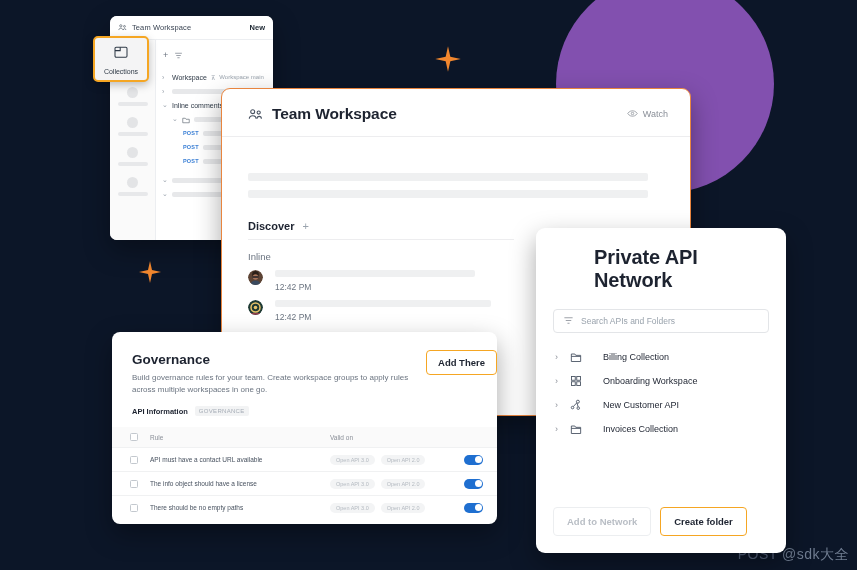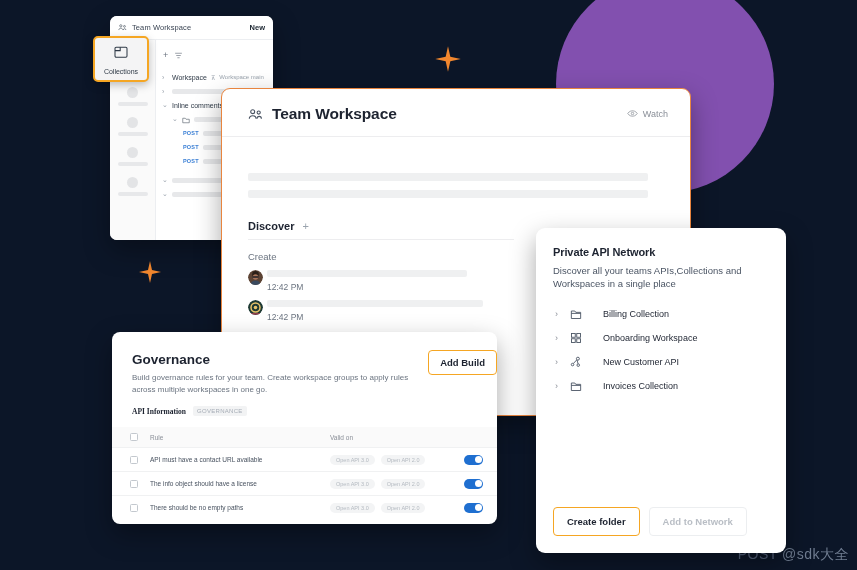--- a/index.html
+++ b/index.html
@@ -123,40 +123,40 @@
   .skel.s2 { width: 400px; margin-top: 9px; }
   .tw-activity {
     margin-top: 22px; padding-bottom: 7px;
     border-bottom: 1px solid #ededef;
     display: flex; align-items: center; gap: 8px;
     width: 266px;
   }
   .tw-activity .act-title { font-size: 11px; font-weight: 700; color: #1d2330; }
   .tw-activity .act-plus { font-size: 11px; color: #9aa3ad; }
   .tw-today { font-size: 9.5px; color: #6b7480; margin-top: 11px; }
-  .act-item { display: flex; gap: 4px; margin-top: 8px; }
+  .act-item { display: flex; gap: 12px; margin-top: 8px; }
   .avatar { width: 15px; height: 15px; border-radius: 50%; flex: none; overflow: hidden; }
   .avatar svg { display:block; }
   .act-right { flex: 1; }
   .act-skel { height: 7px; border-radius: 2px; background: #eff0f1; }
   .act-time { font-size: 8.5px; color: #6b7480; margin-top: 5px; }
 
   
   #gov-card {
     left: 112px; top: 332px;
     width: 385px; height: 192px;
     border-radius: 8px;
     background: #fff;
     z-index: 20;
   }
   .gov-inner { padding: 20px 18px 0 20px; position: relative; }
   .gov-title { font-size: 13.5px; font-weight: 700; color: #1d2330; }
   .gov-desc { font-size: 8px; color: #6b7480; line-height: 11.5px; margin-top: 5px; max-width: 290px; }
   .gov-tabs { display: flex; align-items: center; gap: 7px; margin-top: 11px; }
-  .gov-tab { font-size: 7.5px; font-weight: 700; color: #1d2330; font-family: Liberation Serif, serif; }
+  .gov-tab { font-size: 7.5px; font-weight: 700; color: #1d2330; }
   .gov-badge {
     font-size: 6px; color: #a6adb6; background: #f2f3f4;
     padding: 2px 4px; border-radius: 2px; letter-spacing: .3px;
   }
   #add-rule-btn {
     position: absolute; right: 0px; top: 18px;
     border: 1.4px solid #f5a623; border-radius: 4px;
     background: #fff; color: #1d2330;
     font-size: 9.5px; font-weight: 700;
     padding: 6px 11px;
@@ -193,21 +193,21 @@
 
   
   #pan-card {
     left: 536px; top: 228px;
     width: 250px; height: 325px;
     border-radius: 9px;
     background: #fff;
     z-index: 30;
   }
   .pan-inner { padding: 18px 17px 0 17px; }
-  .pan-title { font-size: 11px; font-weight: 700; color: #1d2330; letter-spacing: -.1px; }
+  .pan-title { font-size: 20px; font-weight: 700; color: #1d2330; letter-spacing: -.1px; margin-left: 41px; }
   .pan-sub { font-size: 9.5px; color: #4b5564; line-height: 13px; margin-top: 6px; }
   .pan-search {
     margin-top: 17px;
     height: 24px;
     border: 1px solid #e3e5e8; border-radius: 4px;
     display: flex; align-items: center; gap: 7px;
     padding: 0 9px;
   }
   .pan-search input {
     border: none; outline: none; flex: 1;
@@ -388,21 +388,21 @@
     <div class="tw-body">
       <div class="tw-skelrow">
         <div class="skel s1"></div>
         <div class="skel s2"></div>
       </div>
 
       <div class="tw-activity">
         <span class="act-title">Discover</span>
         <span class="act-plus">+</span>
       </div>
-      <div class="tw-today">Create</div>
+      <div class="tw-today">Inline</div>
 
       <div class="act-item">
         <span class="avatar">
           <svg width="15" height="15" viewBox="0 0 20 20">
             <circle cx="10" cy="10" r="10" fill="#5c4334"></circle>
             <circle cx="10" cy="5.6" r="4.4" fill="#2c2018"></circle>
             <circle cx="10" cy="9.4" r="3.6" fill="#a9755a"></circle>
             <rect x="5.8" y="8.4" width="8.4" height="1.8" rx=".9" fill="#1e1e24"></rect>
             <path d="M3 20c.8-4.2 3.6-6 7-6s6.2 1.8 7 6z" fill="#3a4a5e"></path>
           </svg>
@@ -431,21 +431,21 @@
   </div>
 
   <div class="card" id="gov-card">
     <div class="gov-inner">
       <div class="gov-title">Governance</div>
       <div class="gov-desc">Build governance rules for your team. Create workspace groups to apply rules across multiple workspaces in one go.</div>
       <div class="gov-tabs">
         <span class="gov-tab">API Information</span>
         <span class="gov-badge">GOVERNANCE</span>
       </div>
-      <button id="add-rule-btn">Add Build</button>
+      <button id="add-rule-btn">Add There</button>
     </div>
 
     <div class="gov-table">
       <div class="gov-tr head">
         <span class="cb"></span>
         <span class="gov-c-rule">Rule</span>
         <span class="gov-c-valid">Valid on</span>
       </div>
 
       <div class="gov-tr">
@@ -476,22 +476,29 @@
           <span class="vbadge">Open API 2.0</span>
         </span>
         <span class="toggle"></span>
       </div>
     </div>
   </div>
 
   <div class="card" id="pan-card">
     <div class="pan-inner">
       <div class="pan-title">Private API Network</div>
-      <div class="pan-sub">Discover all your teams APIs,Collections and Workspaces in a single place</div>
-
+
+      <div class="pan-search">
+        <span>
+          <svg width="11" height="11" viewBox="0 0 16 16" stroke="#8a8f98" stroke-width="1.2" fill="none">
+            <path d="M2 4h12M4 8h8M6.5 12h3"></path>
+          </svg>
+        </span>
+        <input type="text" placeholder="Search APIs and Folders" style="">
+      </div>
 
       <div class="pan-list">
         <div class="pan-item">
           <span class="pchev">›</span>
           <span class="picon">
             <svg width="12" height="12" viewBox="0 0 16 16" fill="none" stroke="#4b5564" stroke-width="1.2">
               <path d="M1.8 4h4.6l1.3 1.8h6.5v8.2H1.8z"></path>
                 <path d="M1.8 7.2h12.4"></path>
             </svg>
           </span>
@@ -531,22 +538,22 @@
               <path d="M1.8 4h4.6l1.3 1.8h6.5v8.2H1.8z"></path>
                 <path d="M1.8 7.2h12.4"></path>
             </svg>
           </span>
           <span class="plabel">Invoices Collection</span>
         </div>
       </div>
     </div>
 
     <div class="pan-footer">
+      <button class="btn" id="add-network-btn">Add to Network</button>
       <button class="btn" id="create-folder-btn">Create folder</button>
-      <button class="btn" id="add-network-btn">Add to Network</button>
     </div>
   </div>
 
   <div class="watermark">
     <span class="csdn">POST</span>
     <span>@sdk大全</span>
   </div>
 
 </div>
 

